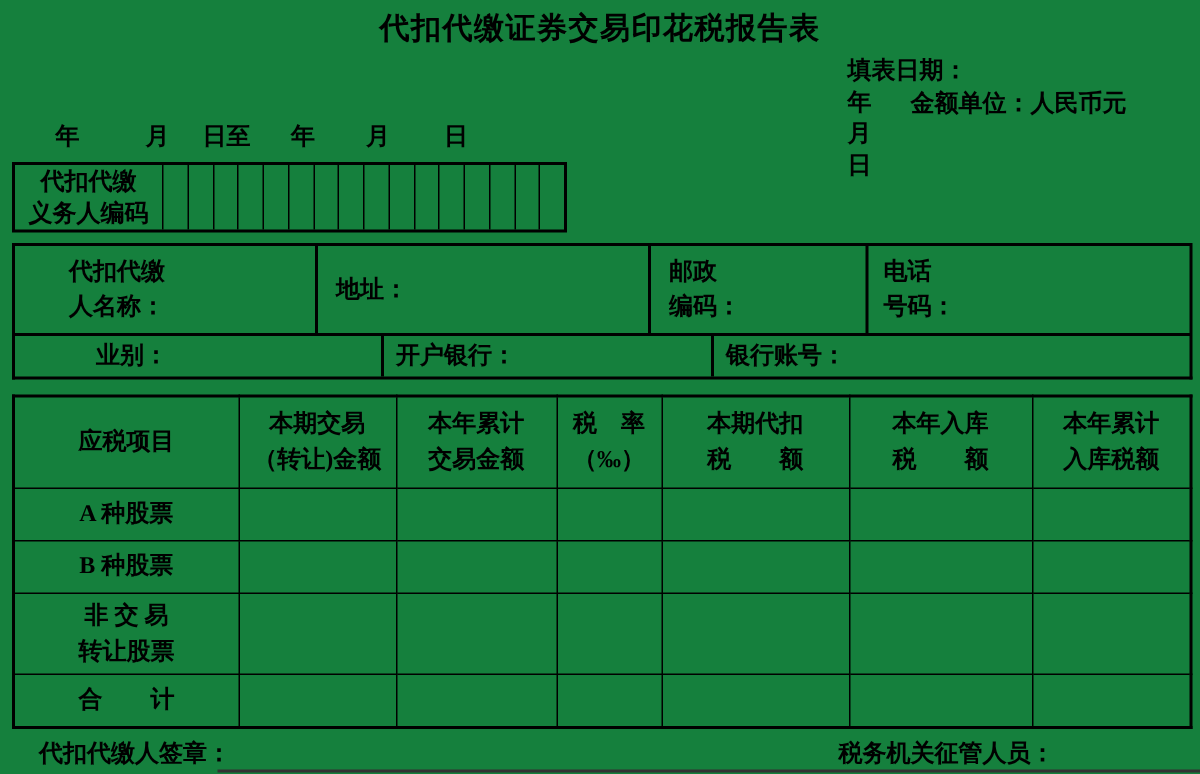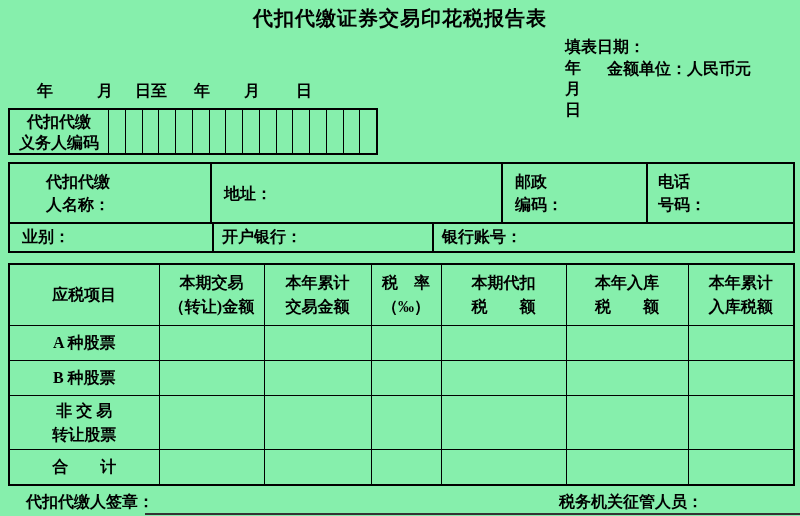--- a/index.html
+++ b/index.html
@@ -1,17 +1,17 @@
 <!DOCTYPE html>
 <html><head>
 <meta charset="utf-8">
 <style>
   html,body{margin:0;padding:0;background:#fff;}
   .page{
-    position:relative;width:800px;height:516px;background:#86efac;color:#000;
+    position:relative;width:800px;height:516px;background:#15803d;color:#000;
     font-family:"Liberation Serif","DejaVu Serif",serif;font-weight:bold;overflow:hidden;
   }
   
   .title{position:absolute;left:0;right:0;top:5px;text-align:center;font-size:20px;letter-spacing:1px;}
   .fill-date{position:absolute;left:523px;top:37px;font-size:16px;display:flex;align-items:baseline;flex-direction:column;}
   .fill-date .u1{margin-left:32px;} .fill-date .u2{margin-left:42px;} .fill-date .u3{margin-left:38px;}
   .amount-unit{position:absolute;left:607px;top:59px;font-size:16px;}
   .period{position:absolute;left:4px;top:81px;font-size:16px;display:flex;align-items:baseline;}
   .period .p1{margin-left:33px;} .period .p2{margin-left:44px;} .period .p3{margin-left:22px;}
   .period .p4{margin-left:27px;} .period .p5{margin-left:34px;} .period .p6{margin-left:36px;}
@@ -19,27 +19,27 @@
   .code-box{position:absolute;left:8px;top:108px;width:370px;height:47px;border:2px solid #000;
     box-sizing:border-box;display:flex;}
   .code-label{width:98px;flex:none;text-align:center;font-size:16px;line-height:21px;padding-top:1px;}
   .code-cells{flex:1;display:flex;}
   .code-cell{flex:1;border-left:1px solid #000;}
   
   .info-a{position:absolute;left:8px;top:162px;width:787px;height:62px;border:2px solid #000;
     box-sizing:border-box;display:flex;font-size:16px;}
   .info-a .cell{display:flex;flex-direction:column;justify-content:center;line-height:23px;box-sizing:border-box;}
   .info-a .c1{width:200px;padding-left:36px;}
-  .info-a .c2{width:291px;border-left:2px solid #000;padding-left:12px;}
+  .info-a .c2{width:222px;border-left:2px solid #000;padding-left:12px;}
   .info-a .c3{width:145px;border-left:2px solid #000;padding-left:12px;}
   .info-a .c4{flex:1;border-left:2px solid #000;padding-left:10px;}
   .info-b{position:absolute;left:8px;top:224px;width:787px;height:29px;border:2px solid #000;border-top:none;
     box-sizing:border-box;display:flex;font-size:16px;}
   .info-b .cell{display:flex;align-items:center;box-sizing:border-box;}
-  .info-b .c1{width:202px;padding-left:12px;}
+  .info-b .c1{width:202px;padding-left:12px;margin-left:42px;}
   .info-b .c2{width:220px;border-left:2px solid #000;padding-left:8px;}
   .info-b .c3{flex:1;border-left:2px solid #000;padding-left:8px;}
   
   .tax-table{position:absolute;left:8px;top:263px;border-collapse:collapse;table-layout:fixed;width:787px;}
   .tax-table td{border:1.5px solid #000;text-align:center;vertical-align:middle;
     font-size:16px;line-height:24px;padding:0;}
   .tax-table{border:2px solid #000;}
   .tax-table .hdr td{height:60px;}
   .tax-table .r1 td,.tax-table .r2 td,.tax-table .r4 td{height:34px;}
   .tax-table .r3 td{height:53px;}

